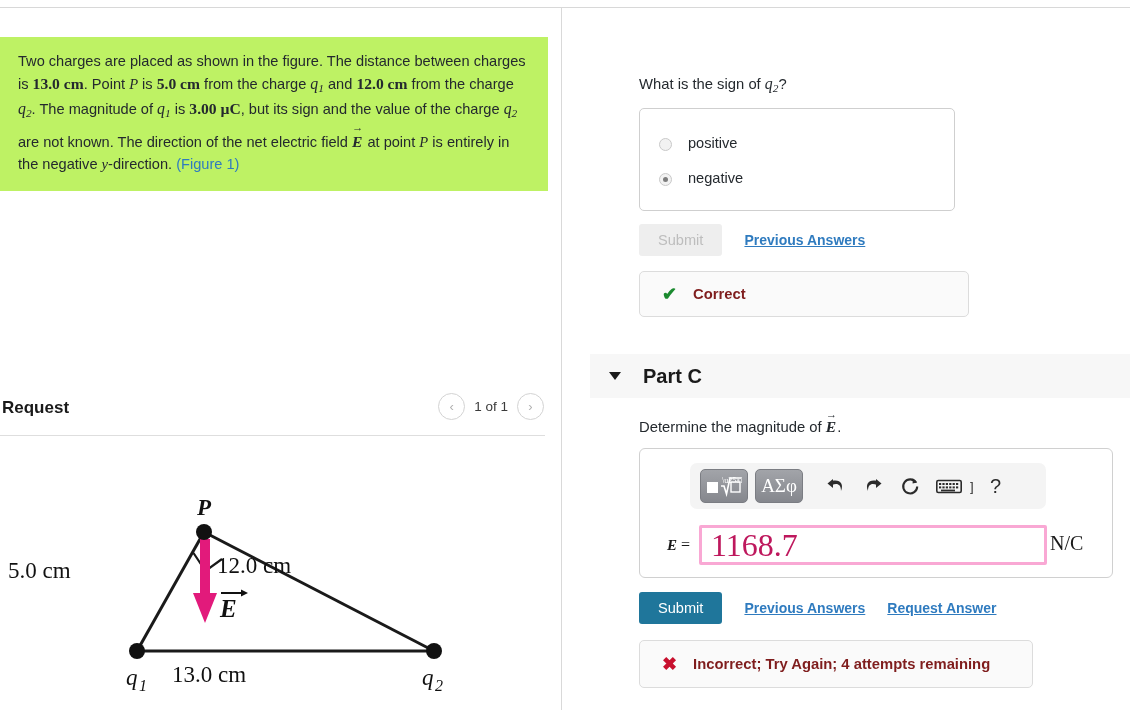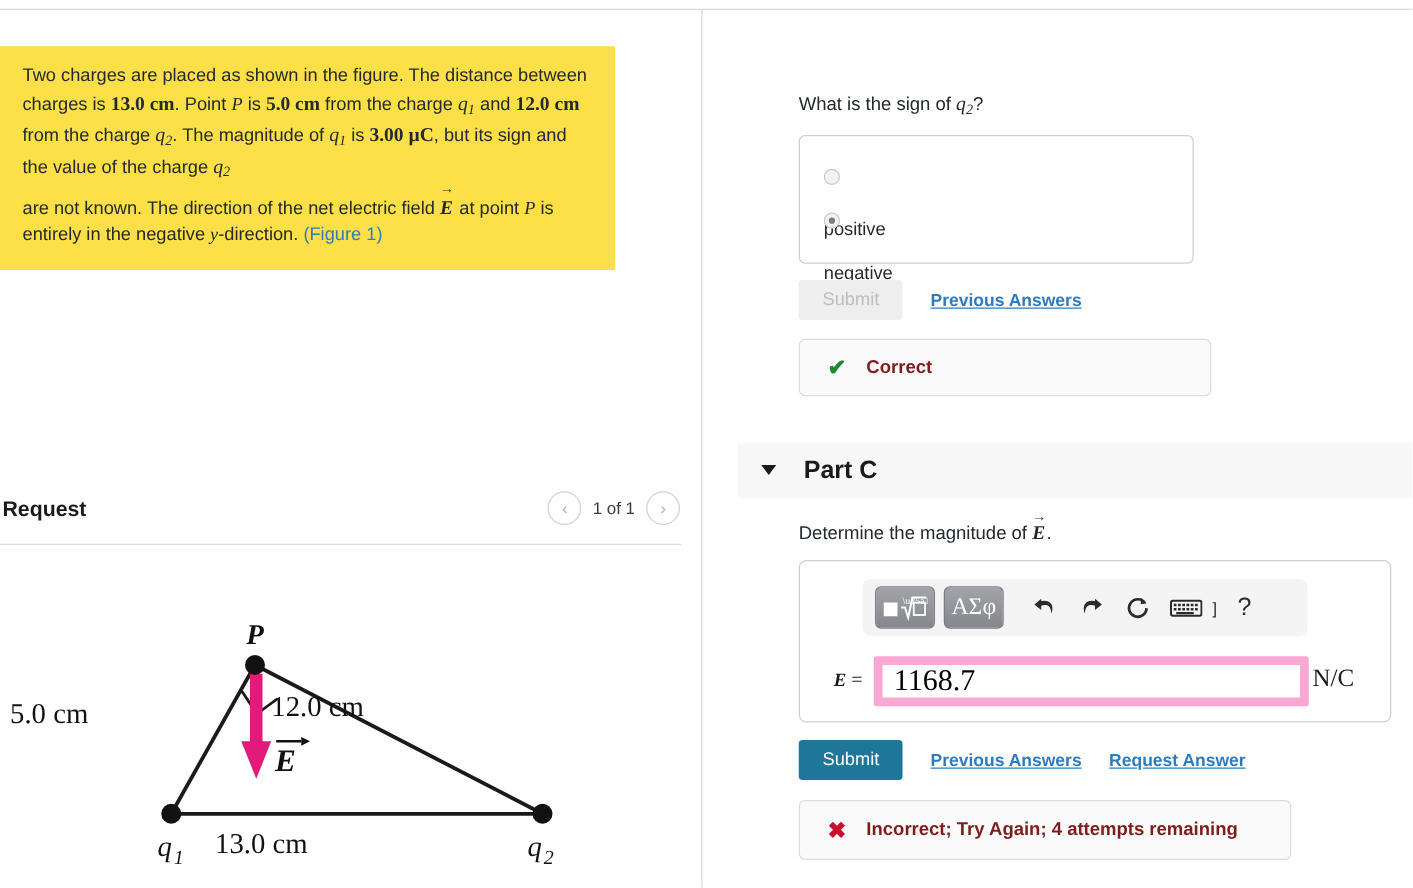--- a/index.html
+++ b/index.html
@@ -19,22 +19,22 @@
   }
   .v-divider {
     position: absolute; left: 561px; top: 8px; width: 1px;
     height: 702px; background: #d9d9d9;
   }
 
   
   .left-pane { position: absolute; left: 0; top: 8px; width: 561px; height: 702px; }
 
   .problem-box {
-    position: absolute; left: 0; top: 29px; width: 492px;
-    background: #fde047;
+    position: absolute; left: 0; top: 29px; width: 548px;
+    background: #bef264;
     padding: 14px 16px 16px 18px;
     font-size: 14.6px; line-height: 1.46; color: #24292e;
   }
   .problem-box p { margin: 0; }
   .problem-box p + p { margin-top: 9px; }
   .mth { font-family: "Liberation Serif", serif; font-weight: bold; font-size: 15.6px; }
   .mit { font-family: "Liberation Serif", serif; font-style: italic; font-size: 15.8px; }
   .mitn { font-family: "Liberation Serif", serif; font-style: italic; font-size: 14.6px; }
   .sub { font-size: 0.72em; vertical-align: -0.28em; font-style: italic; }
   .vecE {
@@ -74,21 +74,21 @@
 
   .question-text {
     position: absolute; left: 77px; top: 55px;
     font-size: 14.8px; color: #24292e;
   }
 
   .choice-box {
     position: absolute; left: 77px; top: 88px; width: 316px; height: 103px;
     border: 1px solid #cfcfcf; border-radius: 5px; background: #fff;
   }
-  .choice-row { position: absolute; left: 19px; display: flex; align-items: flex-start; gap: 28px; flex-direction: column; }
+  .choice-row { position: absolute; left: 19px; display: flex; align-items: flex-end; gap: 16px; }
   .choice-row.r1 { top: 26px; }
   .choice-row.r2 { top: 61px; }
   .radio {
     width: 13px; height: 13px; border-radius: 50%;
     background: #f2f2f2; border: 1px solid #c9c9c9;
     display: flex; align-items: center; justify-content: center;
   }
   .radio.sel::after {
     content: ""; width: 5px; height: 5px; border-radius: 50%; background: #7d7d7d;
   }
@@ -157,22 +157,22 @@
   .bracket { font-size: 13px; color: #2b2b2b; margin-left: -3px; }
 
   .ans-row { position: absolute; left: 14px; top: 76px; display: flex; align-items: center; }
   .ans-label {
     font-family: "Liberation Serif", serif; font-size: 16px;
     width: 36px; text-align: right; margin-right: 9px; color: #1a1a1a;
   }
   .ans-label i { font-style: italic; font-weight: bold; font-size: 15px; }
   .ans-input {
     width: 348px; height: 40px;
-    border: 7px solid #f9a8d4; border-radius: 2px; background: #fff;
-    font-family: "Liberation Serif", serif; font-size: 24px; color: #000000;
+    border: 3px solid #f9a8d4; border-radius: 2px; background: #fff;
+    font-family: "Liberation Serif", serif; font-size: 32px; color: #be185d;
     padding: 0 9px; outline: none;
   }
   .ans-unit {
     position: absolute; left: 488px; top: 512px;
     font-family: "Liberation Serif", serif; font-size: 20px; color: #1a1a1a;
   }
 
   .submit-row-c { position: absolute; left: 77px; top: 572px; display: flex; align-items: center; gap: 22px; }
 </style>
 </head>

